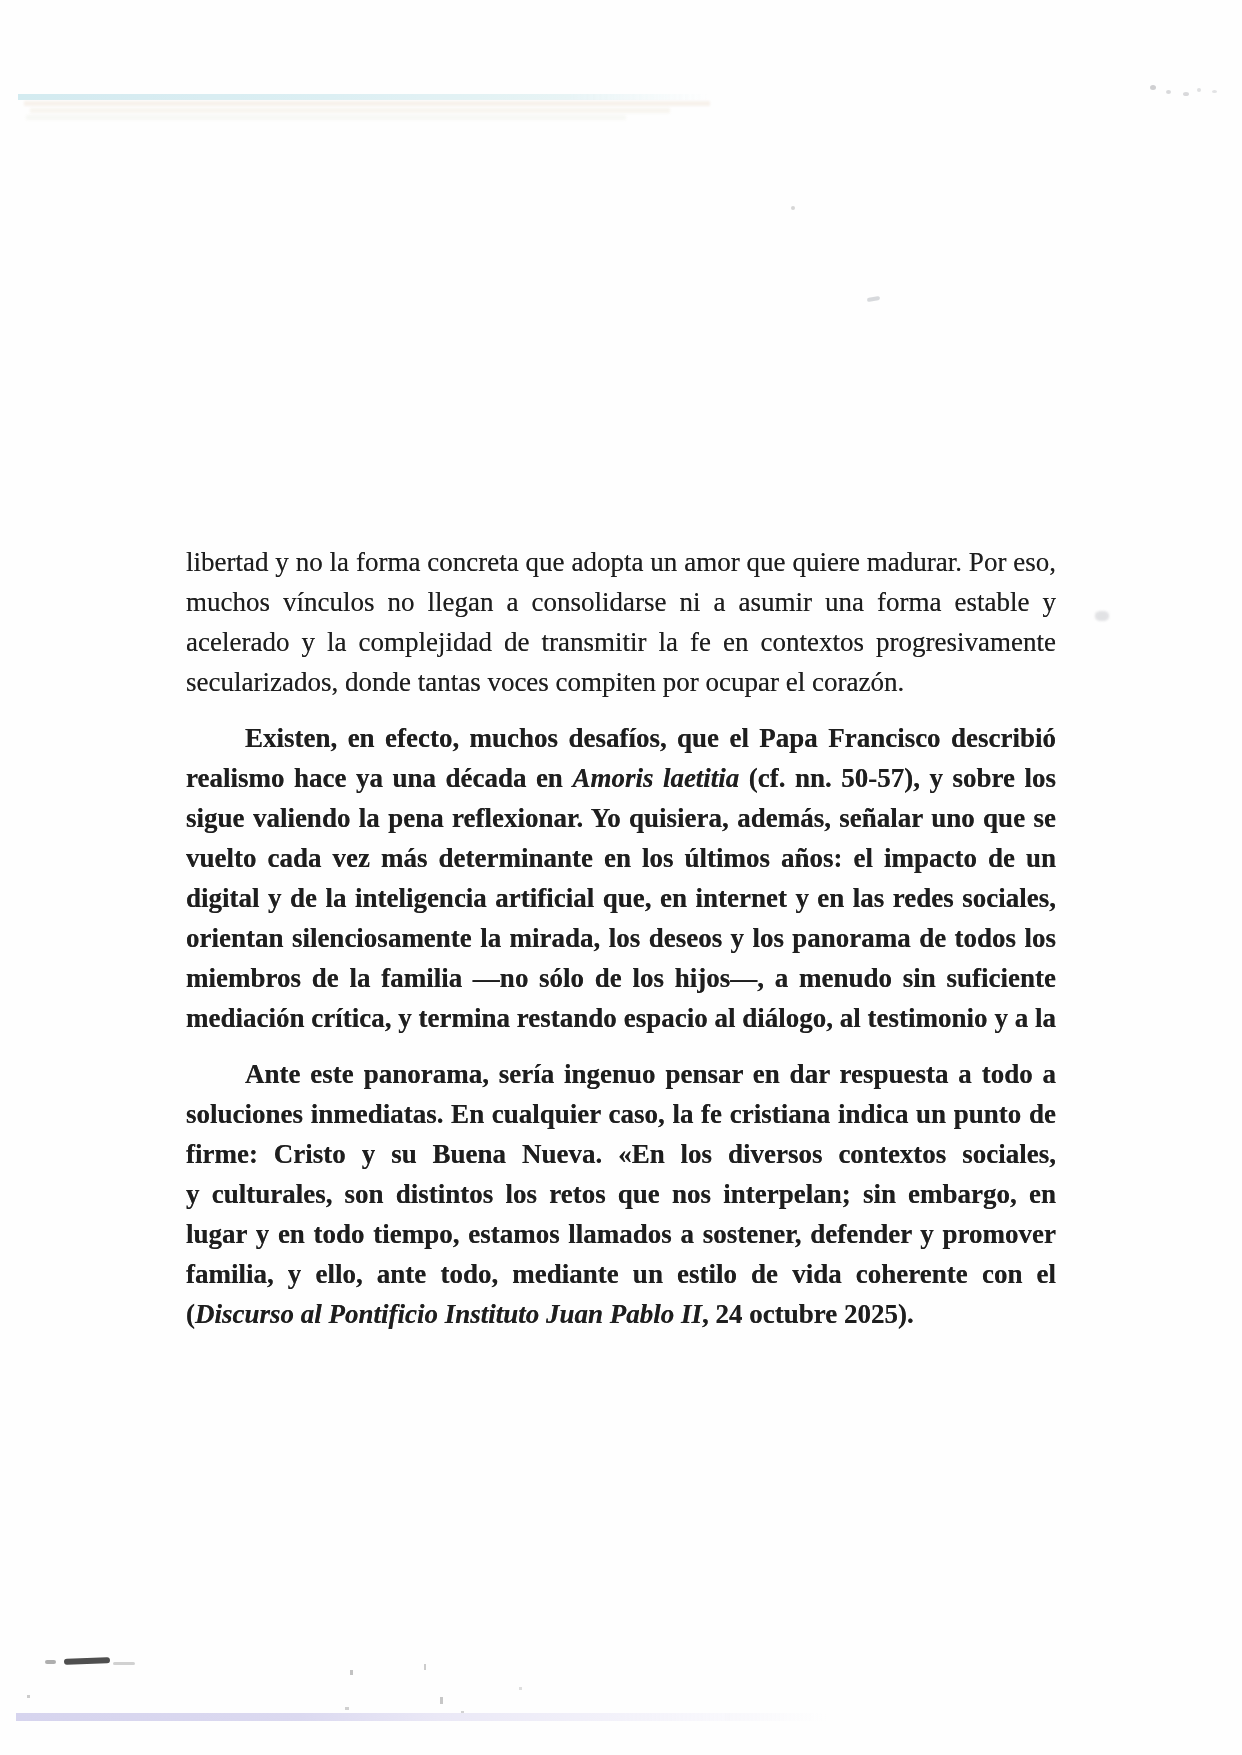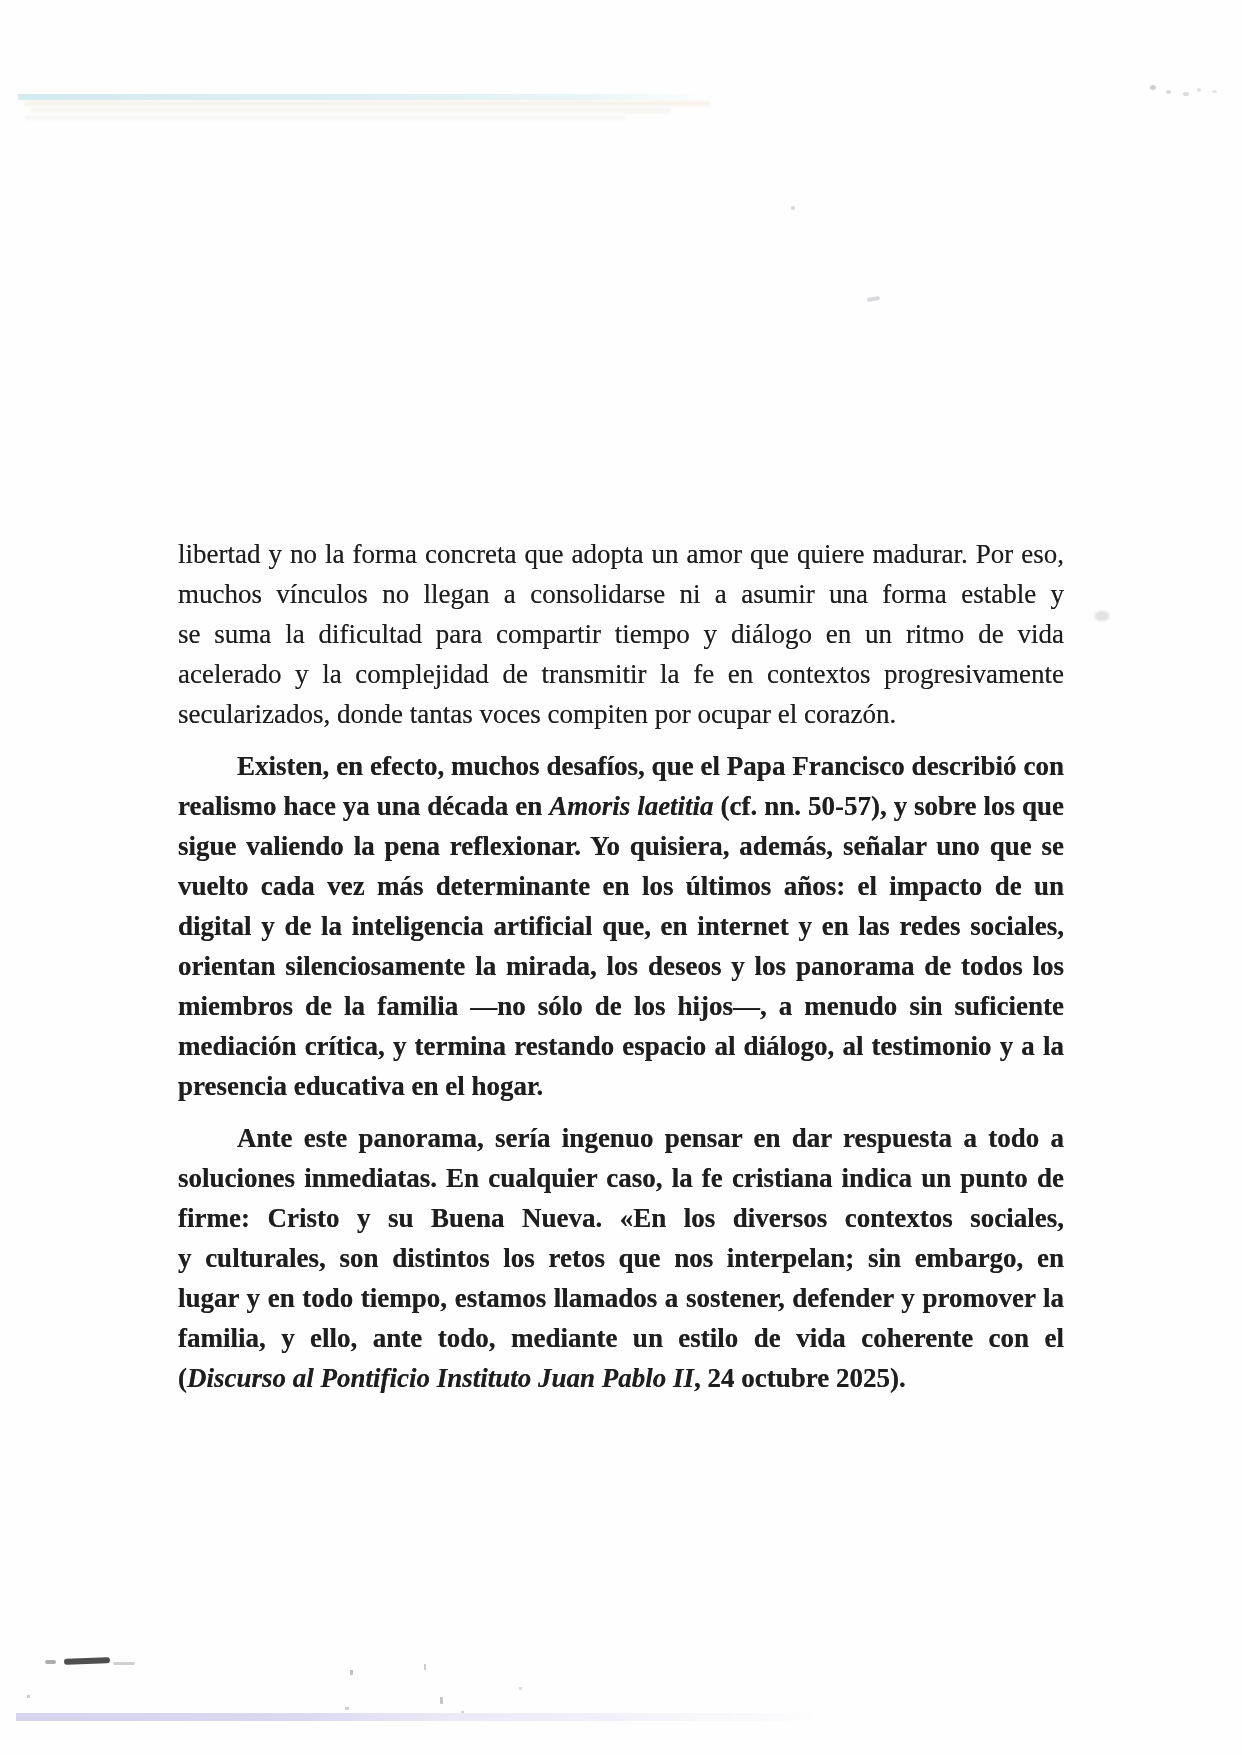--- a/index.html
+++ b/index.html
@@ -15,21 +15,21 @@
     background: #fefefe;
   }
   
   .textblock {
     position: absolute;
     left: 170px; top: 526px; width: 902px;
     font-size: 27px; line-height: 40px;
     color: #1e1e1e;
     text-shadow: 0 0 0.6px rgba(25,25,25,0.65);
   }
-  .para { margin: 8px; }
+  .para { margin: 16px; }
   .para + .para { margin-top: 12px; font-weight: bold; }
   .line {
     display: block;
     height: 40px;
     overflow: hidden;
     text-align: justify;
     text-align-last: justify;
     white-space: normal;
   }
   .line.end { text-align-last: left; }
@@ -97,35 +97,33 @@
   <div class="art bs5"></div>
   <div class="art bs6"></div>
   <div class="art bs7"></div>
   <div class="art band-lav"></div>
 
   <main class="textblock">
 
     <div class="para">
       <span class="line">libertad y no la forma concreta que adopta un amor que quiere madurar. Por eso,</span>
       <span class="line">muchos vínculos no llegan a consolidarse ni a asumir una forma estable y pública,</span>
-      <span class="line">se suma la dificultad para compartir tiempo y diálogo en un ritmo de vida</span>
       <span class="line">acelerado y la complejidad de transmitir la fe en contextos progresivamente</span>
       <span class="line end">secularizados, donde tantas voces compiten por ocupar el corazón.</span>
     </div>
 
     <div class="para">
       <span class="line indent">Existen, en efecto, muchos desafíos, que el Papa Francisco describió con</span>
       <span class="line"><span>realismo hace ya una década en </span><span class="it">Amoris laetitia</span><span> (cf. nn. 50-57), y sobre los que</span></span>
       <span class="line">sigue valiendo la pena reflexionar. Yo quisiera, además, señalar uno que se ha</span>
       <span class="line">vuelto cada vez más determinante en los últimos años: el impacto de un entorno</span>
       <span class="line">digital y de la inteligencia artificial que, en internet y en las redes sociales,</span>
       <span class="line">orientan silenciosamente la mirada, los deseos y los panorama de todos los</span>
       <span class="line">miembros de la familia —no sólo de los hijos—, a menudo sin suficiente</span>
       <span class="line">mediación crítica, y termina restando espacio al diálogo, al testimonio y a la</span>
-      <span class="line end">presencia educativa en el hogar.</span>
     </div>
 
     <div class="para">
       <span class="line indent">Ante este panorama, sería ingenuo pensar en dar respuesta a todo a través de</span>
       <span class="line">soluciones inmediatas. En cualquier caso, la fe cristiana indica un punto de apoyo</span>
       <span class="line">firme: Cristo y su Buena Nueva. «En los diversos contextos sociales, económicos</span>
       <span class="line">y culturales, son distintos los retos que nos interpelan; sin embargo, en cualquier</span>
       <span class="line">lugar y en todo tiempo, estamos llamados a sostener, defender y promover la</span>
       <span class="line">familia, y ello, ante todo, mediante un estilo de vida coherente con el Evangelio»</span>
       <span class="line end"><span>(</span><span class="it">Discurso al Pontificio Instituto Juan Pablo II</span><span>, 24 octubre 2025).</span></span>

